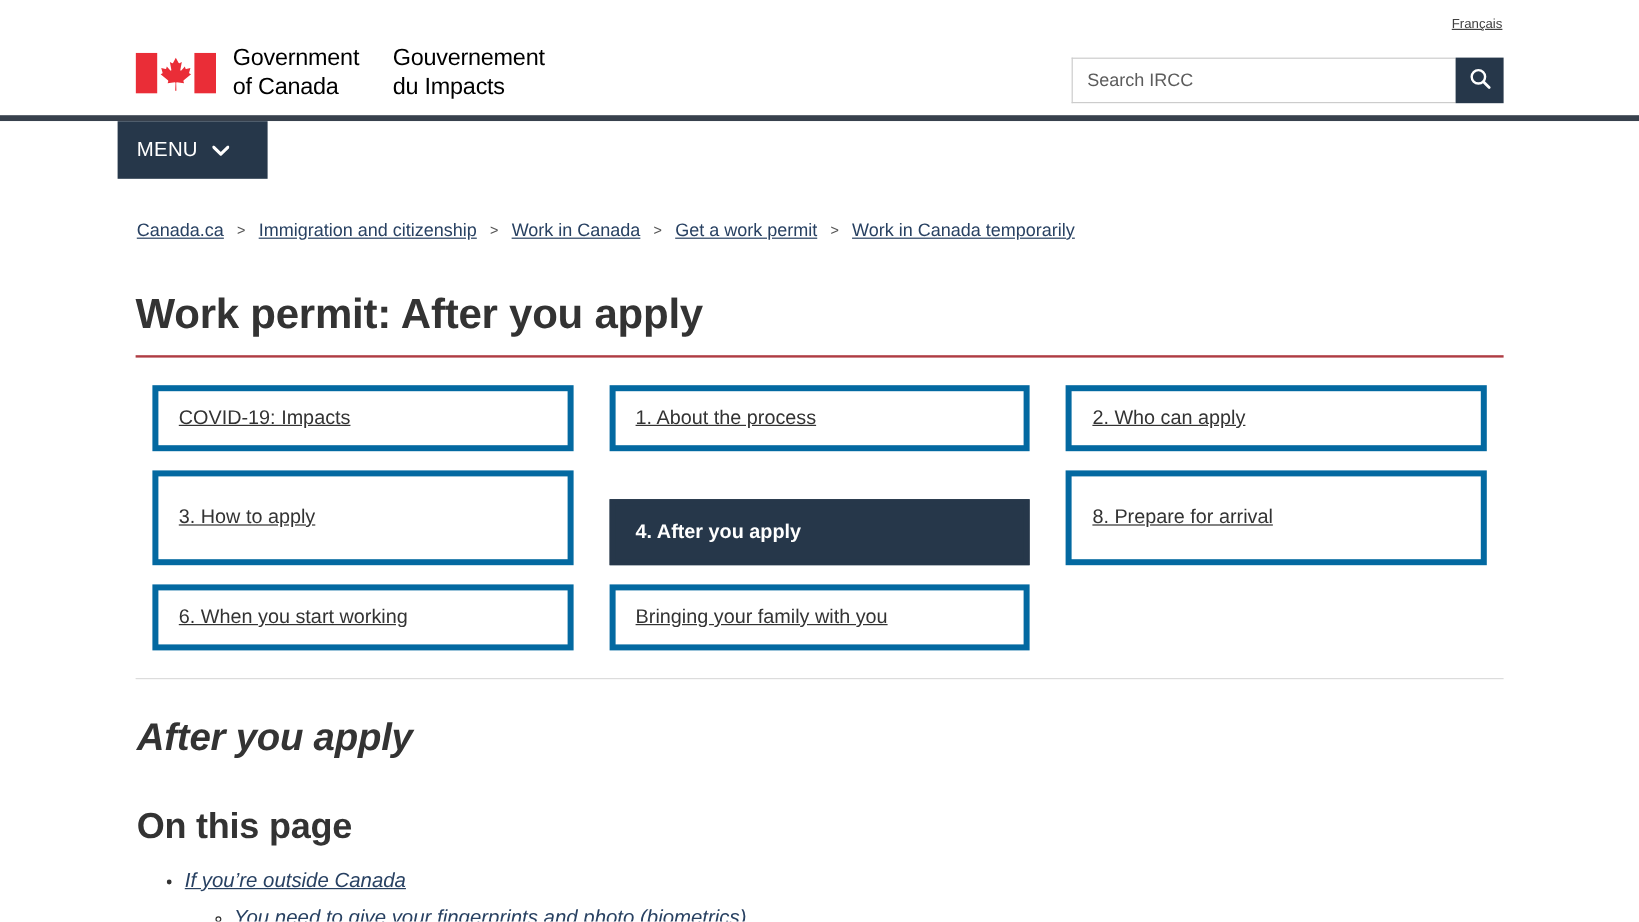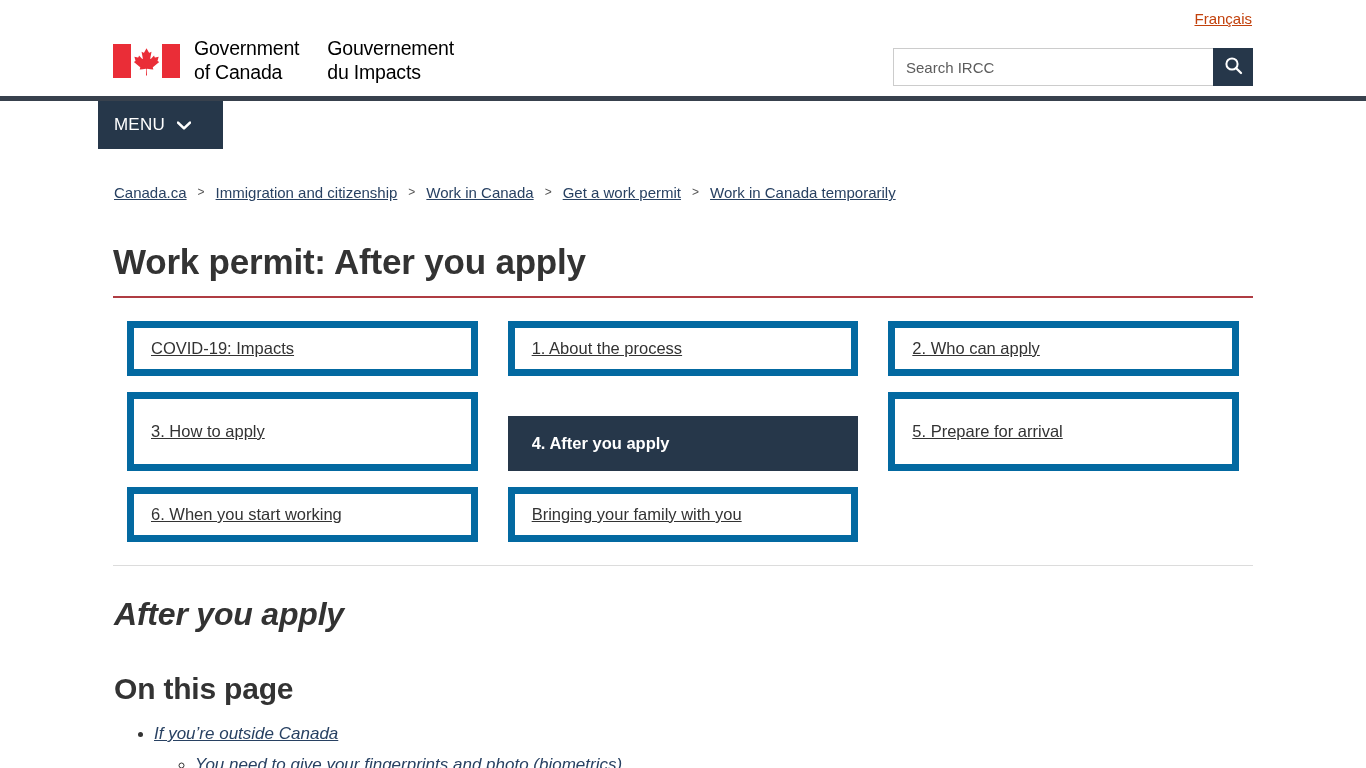--- a/index.html
+++ b/index.html
@@ -18,22 +18,22 @@
     height: 101px;
     background: #fff;
     border-bottom: 5px solid #38414D;
   }
   .lang-bar {
     position: absolute;
     top: 10px; right: 114px;
     text-align: right;
   }
   .lang-link {
-    font-size: 15px;
-    color: #c2410c;
+    font-size: 11px;
+    color: #404040;
     text-decoration: underline;
     cursor: pointer;
   }
   .brand {
     position: absolute;
     left: 113px; top: 37px;
     display: flex;
     align-items: center;
     gap: 14px;
   }
@@ -143,21 +143,21 @@
 
   
   .steps {
     display: grid;
     grid-template-columns: repeat(3, 1fr);
     gap: 16px 30px;
     padding: 23px 14px 0 14px;
   }
   .step {
     min-height: 55px;
-    border: 7px solid #0369a1;
+    border: 5px solid #0369a1;
     background: #fff;
     display: flex;
     align-items: center;
     padding: 0 17px;
     font-size: 16.5px;
     cursor: pointer;
   }
   .step a {
     color: #333;
     text-decoration: underline;
@@ -304,21 +304,21 @@
     <div class="step">
       <a>2. Who can apply</a>
     </div>
     <div class="step">
       <a>3. How to apply</a>
     </div>
     <div class="step active">
       <a>4. After you apply</a>
     </div>
     <div class="step">
-      <a>5. Prepare for arrival</a>
+      <a>8. Prepare for arrival</a>
     </div>
     <div class="step">
       <a>6. When you start working</a>
     </div>
     <div class="step">
       <a>Bringing your family with you</a>
     </div>
     <div class="step empty"></div>
   </div>
 

